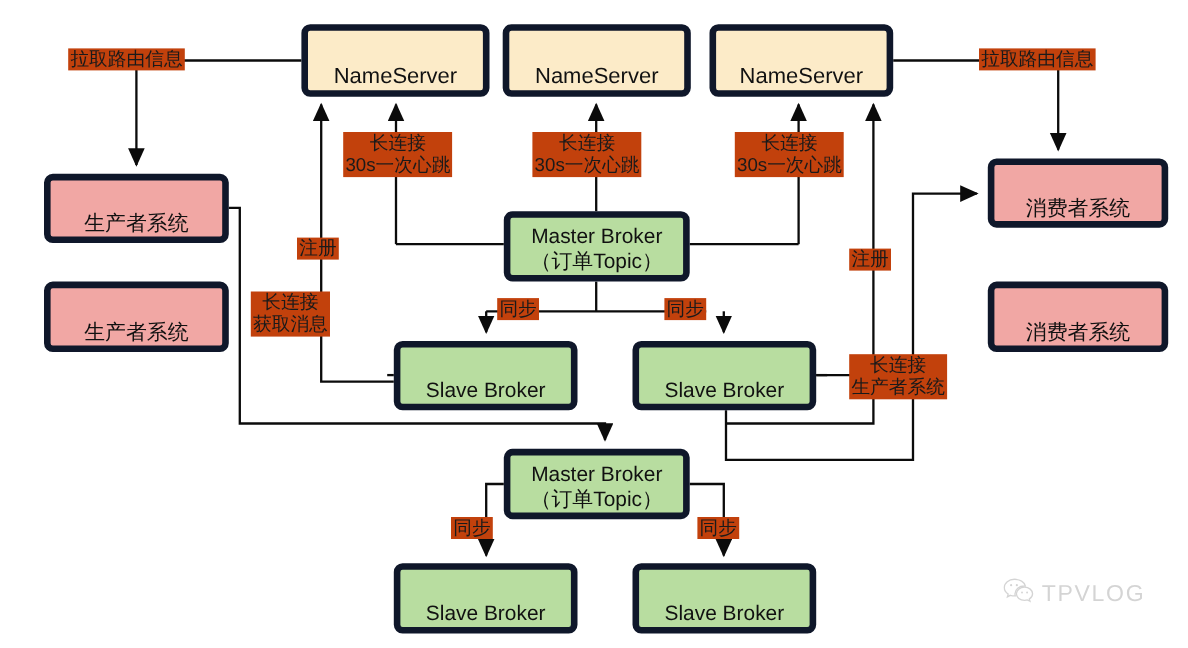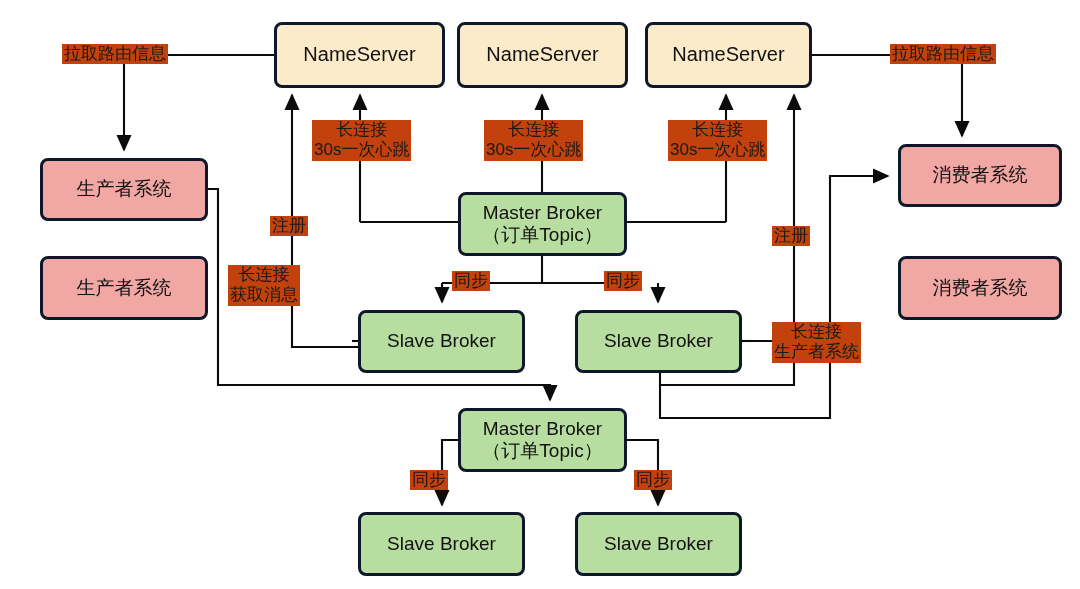--- a/index.html
+++ b/index.html
@@ -20,26 +20,26 @@
   svg#wires {
     position: absolute;
     left: 0;
     top: 0;
     width: 1080px;
     height: 589px;
   }
   .node {
     position: absolute;
     box-sizing: border-box;
-    border: 3px solid #0f172a;
+    border: 6px solid #0f172a;
     border-radius: 8px;
     display: flex;
     flex-direction: column;
     align-items: center;
-    justify-content: center;
+    justify-content: flex-end;
     text-align: center;
     color: #111111;
     line-height: 1.18;
     z-index: 3;
   }
   .node .l1, .node .l2 {
     display: block;
     white-space: nowrap;
   }
   .node-nameserver {
@@ -232,14 +232,27 @@
   </div>
 
   <div class="edge-label" style="left:410px; top:470px;">
     <span class="ln">同步</span>
   </div>
 
   <div class="edge-label" style="left:634px; top:470px;">
     <span class="ln">同步</span>
   </div>
 
+  <div class="watermark" style="left:912px; top:525px;">
+    <span>
+      <svg width="28" height="24" viewBox="0 0 28 24" aria-hidden="true">
+        <path d="M10.2,1.6 C5.1,1.6 1,5.0 1,9.2 c0,2.4 1.4,4.5 3.5,5.9 L3.8,17.6 l2.7,-1.4 c1.1,0.3 2.3,0.5 3.7,0.5 c0.3,0 0.5,0 0.8,0 c-0.2,-0.6 -0.3,-1.2 -0.3,-1.9 c0,-3.9 3.8,-7.1 8.5,-7.1 c0.3,0 0.6,0 0.9,0 C19.3,4.1 15.2,1.6 10.2,1.6 z" fill="none" stroke="#9a9a9a" stroke-width="1.2"></path>
+        <circle cx="7.2" cy="7.0" r="1.0" fill="#9a9a9a"></circle>
+        <circle cx="12.4" cy="7.0" r="1.0" fill="#9a9a9a"></circle>
+        <path d="M19.4,8.8 c-4.1,0 -7.4,2.7 -7.4,6.0 c0,3.3 3.3,6.0 7.4,6.0 c0.9,0 1.8,-0.1 2.6,-0.4 l2.3,1.2 l-0.6,-2.0 c1.8,-1.1 3.0,-2.8 3.0,-4.8 C26.7,11.5 23.4,8.8 19.4,8.8 z" fill="none" stroke="#9a9a9a" stroke-width="1.2"></path>
+        <circle cx="17.1" cy="13.6" r="0.85" fill="#9a9a9a"></circle>
+        <circle cx="21.7" cy="13.6" r="0.85" fill="#9a9a9a"></circle>
+      </svg>
+    </span>
+    <span class="wm-text">TPVLOG</span>
+  </div>
 
 </div>
 
 </body></html>

